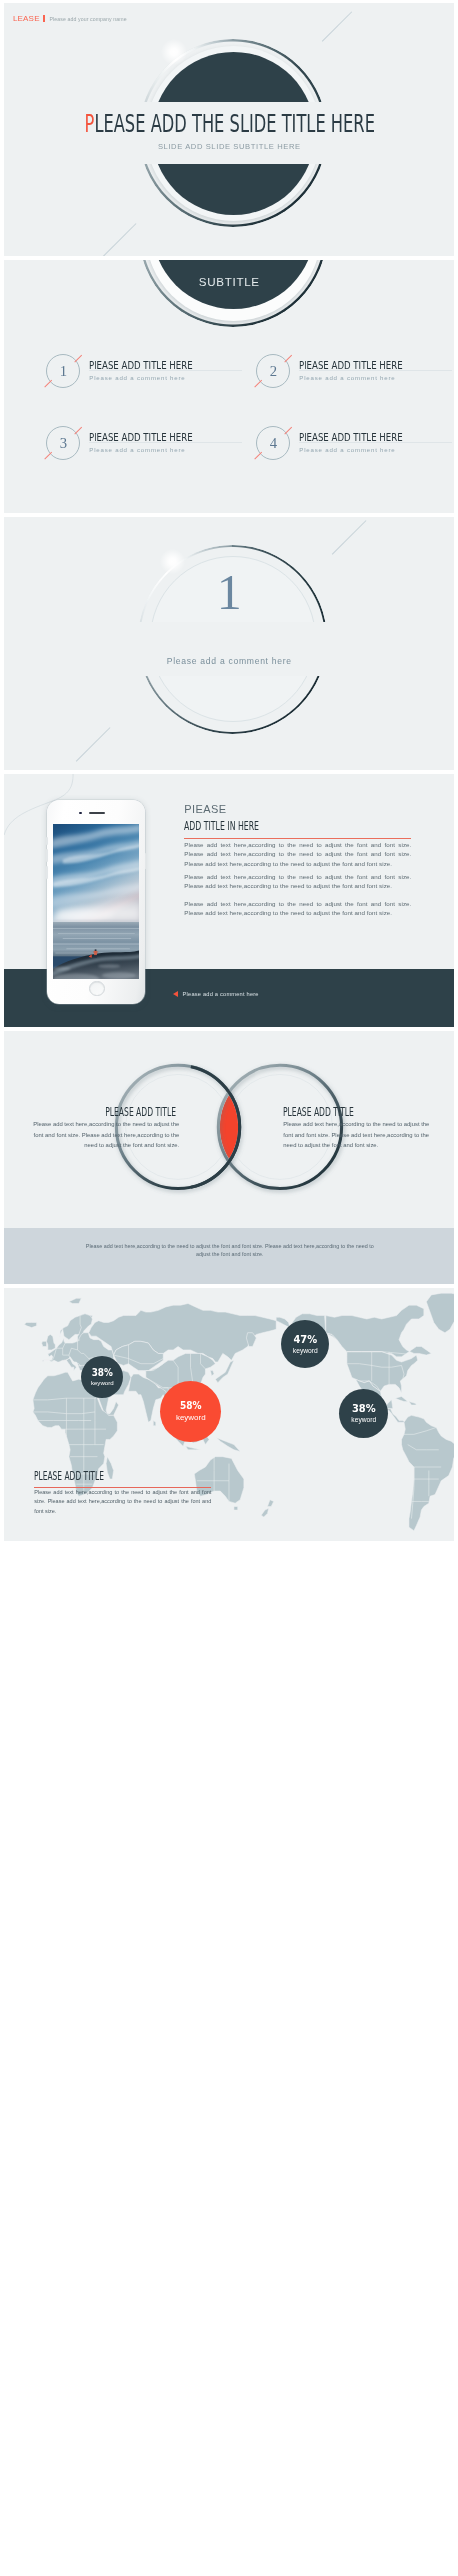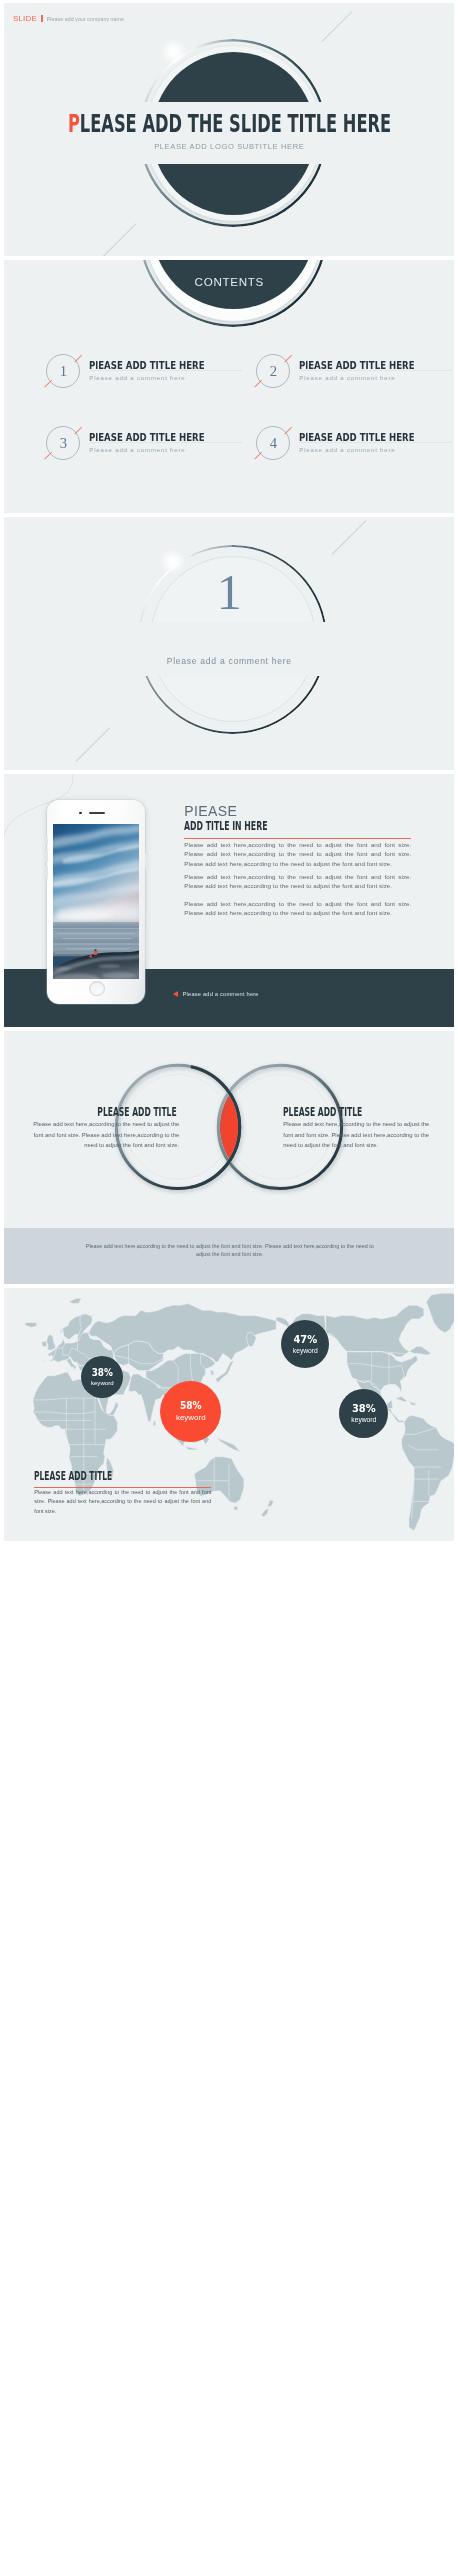--- a/index.html
+++ b/index.html
@@ -13,21 +13,21 @@
   
   .logo-bar{position:absolute;left:8.6px;top:11px;display:flex;align-items:center;}
   .logo-text{color:#fa6450;font-size:8px;letter-spacing:0.2px;font-family:"Liberation Sans",sans-serif;}
   .logo-sep{width:1.8px;height:7.3px;background:#fa6450;margin:0 4.3px 0 3.7px;}
   .logo-sub{color:#9aa7ab;font-size:5.2px;letter-spacing:0.1px;}
 
   
   .diag{position:absolute;height:0.6px;background:#c6d2d8;transform-origin:left center;}
 
   
-  .cond{font-family:"DejaVu Sans","Liberation Sans",sans-serif;font-stretch:condensed;font-weight:bold;}
+  .cond{font-family:"DejaVu Sans","Liberation Sans",sans-serif;font-stretch:condensed;font-weight:normal;}
   .t-red{color:#f4533c;}
   .t-dark{color:#2b3b44;}
 
   
   .s1-outer{position:absolute;left:135px;top:36px;width:188px;height:188px;border-radius:50%;
     background:conic-gradient(from 0deg,#8b9ca3 0deg,#53686f 25deg,#33474f 45deg,#2a3e46 75deg,#22343c 110deg,#1e3038 140deg,#26383f 170deg,#3f545b 195deg,#65797f 220deg,#8a9ba1 245deg,#a9b7bc 265deg,#c6d0d4 285deg,#e8edee 305deg,#ffffff 322deg,#eef2f3 335deg,#b8c5ca 350deg,#8b9ca3 360deg);
     -webkit-mask:radial-gradient(circle at 50% 50%, transparent 0 91px, #000 92px);
             mask:radial-gradient(circle at 50% 50%, transparent 0 91px, #000 92px);
     filter:drop-shadow(0 1.2px 1.8px rgba(60,80,90,.25));}
   .s1-white{position:absolute;left:142px;top:43px;width:175px;height:175px;border-radius:50%;background:#f2f5f6;
@@ -79,21 +79,21 @@
     box-shadow:0 1.2px 6.1px rgba(60,80,90,.20),0 0 0 0.6px rgba(190,200,205,.55);}
   .s4-screen{position:absolute;left:6.1px;top:24px;width:86px;height:155px;overflow:hidden;background:#2b4b6b;}
   .s4-cam{position:absolute;left:32px;top:11.6px;width:2.7px;height:2.7px;border-radius:50%;background:#1f2340;}
   .s4-spk{position:absolute;left:42px;top:12.2px;width:15.3px;height:2px;border-radius:1.2px;background:#3c4148;}
   .s4-home{position:absolute;left:42px;top:181px;width:15.3px;height:15.3px;border-radius:50%;border:0.9px solid #d2d7da;
     background:linear-gradient(150deg,#f1f3f4,#fafbfb);box-shadow:inset 0 0.6px 1.2px rgba(150,160,165,.35);}
   .s4-btn-r{position:absolute;right:-0.9px;top:53px;width:1.2px;height:16px;border-radius:1.2px;background:#e3e7e9;}
   .s4-btn-l1{position:absolute;left:-0.9px;top:37px;width:1.2px;height:8px;border-radius:1.2px;background:#e3e7e9;}
   .s4-btn-l2{position:absolute;left:-0.9px;top:49px;width:1.2px;height:13.4px;border-radius:1.2px;background:#e3e7e9;}
   .s4-btn-l3{position:absolute;left:-0.9px;top:66px;width:1.2px;height:13.4px;border-radius:1.2px;background:#e3e7e9;}
-  .s4-eyebrow{position:absolute;left:180px;top:30px;line-height:1;font-size:14px;color:#5c6b73;letter-spacing:0.4px;font-family:"Liberation Sans",sans-serif;}
+  .s4-eyebrow{position:absolute;left:180px;top:30px;line-height:1;font-size:11px;color:#5c6b73;letter-spacing:0.4px;font-family:"Liberation Sans",sans-serif;}
   .s4-title{position:absolute;left:180px;top:45px;font-size:13px;line-height:1;color:#27343b;white-space:nowrap;}
   .s4-title i{font-style:normal;display:inline-block;transform:scaleX(.666);transform-origin:left center;}
   .s4-hr{position:absolute;left:180px;top:64px;width:227px;height:0.7px;background:#ea6e5c;}
   .s4-p{position:absolute;left:180px;width:227px;font-size:6.2px;line-height:9.2px;color:#5d6b73;text-align:justify;letter-spacing:0.05px;}
   .s4-cmtwrap{position:absolute;left:169px;top:217px;display:flex;align-items:center;}
   .s4-tri{width:0;height:0;border-top:3.4px solid transparent;border-bottom:3.4px solid transparent;border-right:5.5px solid #f4533c;margin-right:4.3px;}
   .s4-cmt{font-size:5.7px;color:#d9e1e5;letter-spacing:0.2px;}
 
   
   .s5-band{position:absolute;left:0;right:0;top:197px;bottom:0;background:#ced6dc;}
@@ -114,42 +114,42 @@
 </style>
 </head>
 <body>
 
 <div class="deck">
 
   <div class="slide">
     <div class="diag" style="left:318px;top:38px;width:42px;transform:rotate(-45deg);"></div>
     <div class="diag" style="left:98px;top:254px;width:48px;transform:rotate(-45deg);"></div>
     <div class="logo-bar">
-      <span class="logo-text">SLIDE</span>
+      <span class="logo-text">LEASE</span>
       <span class="logo-sep"></span>
       <span class="logo-sub">Please add your company name</span>
     </div>
     <div>
       <div class="s1-outer"></div>
       <div class="s1-white"></div>
       <div class="s1-dark"></div>
       <div class="s1-glow"></div>
     </div>
     <div class="s1-band"></div>
     <div class="s1-title cond"><i><span class="t-red">P</span><span class="t-dark">LEASE ADD THE SLIDE TITLE HERE</span></i></div>
-    <div class="s1-sub">PLEASE ADD LOGO SUBTITLE HERE</div>
+    <div class="s1-sub">SLIDE ADD SLIDE SUBTITLE HERE</div>
   </div>
 
   <div class="slide">
     <div>
       <div class="s2-outer"></div>
       <div class="s2-white"></div>
       <div class="s2-dark"></div>
     </div>
-    <div class="s2-heading">CONTENTS</div>
+    <div class="s2-heading">SUBTITLE</div>
     <div class="s2-item" style="left:42px;top:94px;">
       <div class="s2-numcircle">
           <span>1</span>
         </div>
       <div class="s2-tick" style="left:27px;top:4.3px;transform:rotate(-45deg);"></div>
       <div class="s2-tick" style="left:-3.7px;top:29px;transform:rotate(-45deg);"></div>
       <div class="s2-title cond"><i>PlEASE ADD TITLE HERE</i></div>
       <div class="s2-rule"></div>
       <div class="s2-cmt">Please add a comment  here</div>
     </div>

